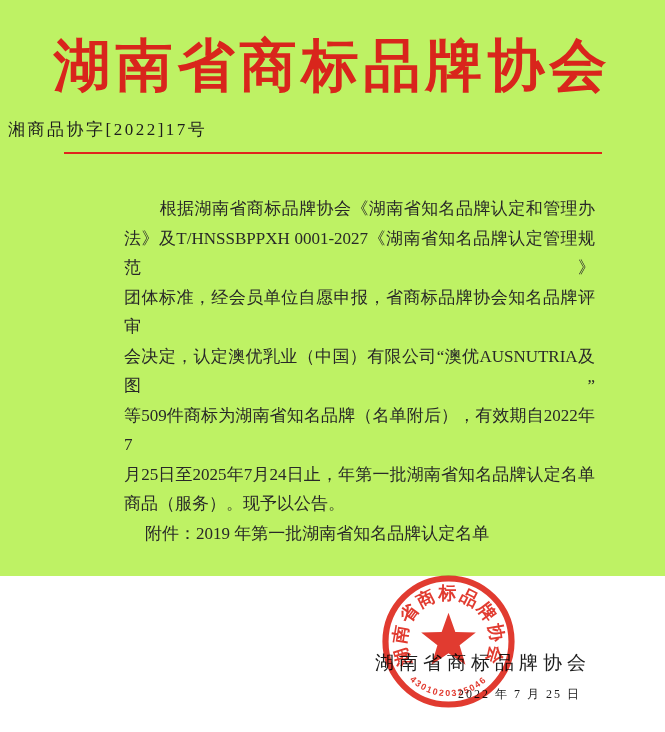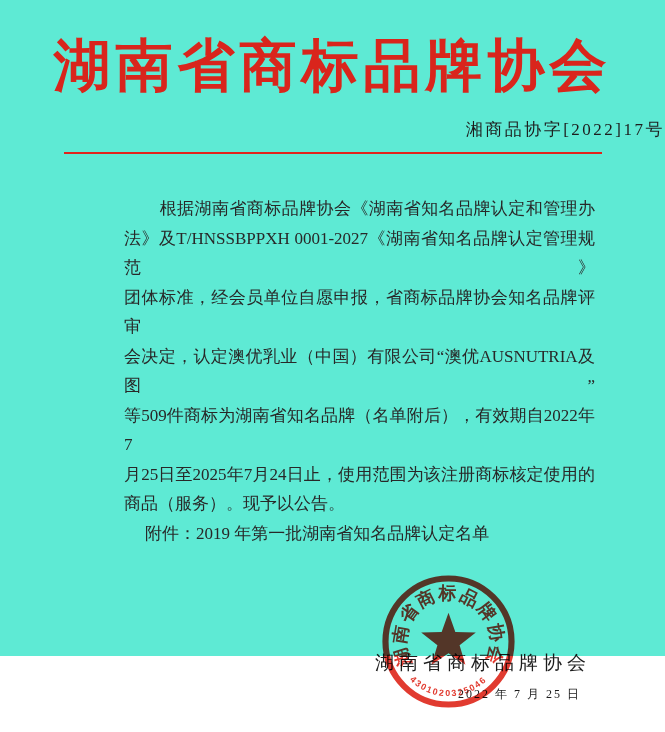--- a/index.html
+++ b/index.html
@@ -14,41 +14,42 @@
     width: 665px;
     height: 732px;
     background: #ffffff;
     font-family: "Liberation Serif", "DejaVu Serif", serif;
     color: var(--text);
     overflow: hidden;
   }
   .page {
     position: relative;
     width: 665px;
-    height: 656px;
-    background: #5eead4;
+    height: 576px;
+    background: #bef264;
   }
   .org-title {
     margin: 0;
     padding-top: 26px;
     text-align: center;
     color: var(--title_red);
     font-size: 57px;
     font-weight: 700;
     letter-spacing: 5px;
     line-height: 80px;
     white-space: nowrap;
   }
   .doc-number {
     margin-top: 12px;
-    text-align: right;
+    text-align: left;
     font-size: 17px;
     letter-spacing: 2.5px;
     color: #1d1d1d;
     line-height: 24px;
+    margin-left: 8px;
   }
   .red-rule {
     width: 538px;
     height: 0;
     margin: 10px auto 0 auto;
     border: none;
     border-top: 2.5px solid var(--rule_red);
   }
   .ann-title {
     margin: 16px 0 0 0;
@@ -149,21 +150,21 @@
 
   <div class="red-rule"></div>
 
 
   <div class="body-text">
     <div class="line fill indent">根据湖南省商标品牌协会《湖南省知名品牌认定和管理办</div>
     <div class="line fill">法》及T/HNSSBPPXH 0001-2027《湖南省知名品牌认定管理规范》</div>
     <div class="line fill">团体标准，经会员单位自愿申报，省商标品牌协会知名品牌评审</div>
     <div class="line fill">会决定，认定澳优乳业（中国）有限公司“澳优AUSNUTRIA及图”</div>
     <div class="line fill">等509件商标为湖南省知名品牌（名单附后），有效期自2022年7</div>
-    <div class="line fill">月25日至2025年7月24日止，使用范围为该注册商标核定使用的</div>
+    <div class="line fill">月25日至2025年7月24日止，年第一批湖南省知名品牌认定名单</div>
     <div class="line">商品（服务）。现予以公告。</div>
   </div>
 
   <div class="attachment">附件：2019 年第一批湖南省知名品牌认定名单</div>
 
   <div class="seal">
     <svg viewBox="0 0 200 200" aria-hidden="true">
       <defs>
         <path id="arcTop" d="M 49.2 135.6 A 62 62 0 1 1 150.8 135.6" fill="none"></path>
         <path id="arcBottom" d="M 28.7 136.3 A 80 80 0 0 0 171.3 136.3" fill="none"></path>

